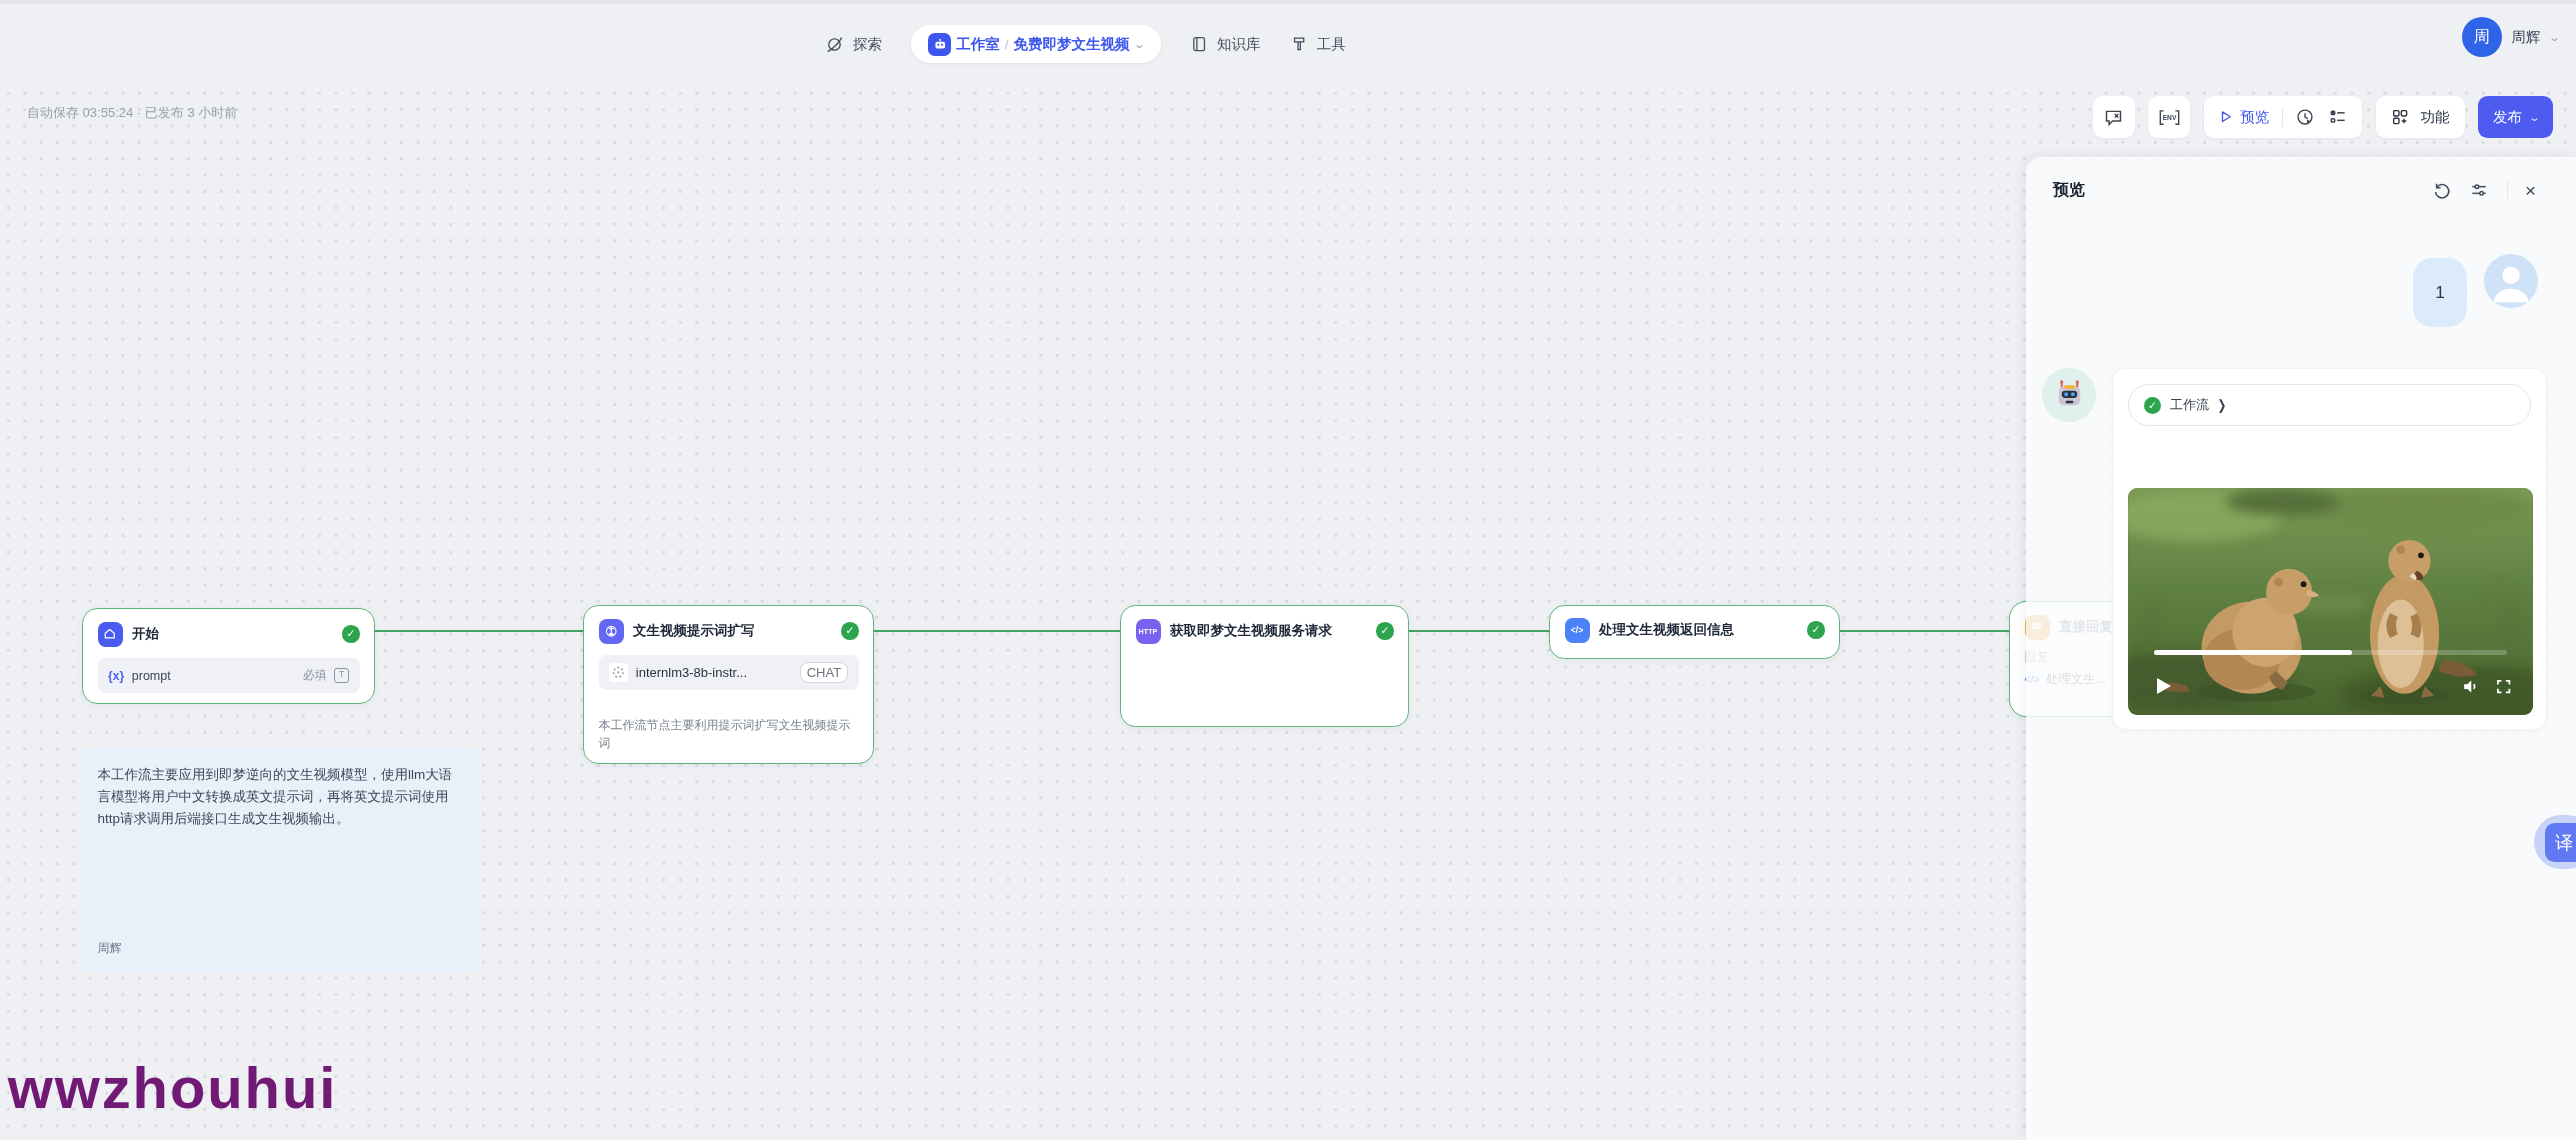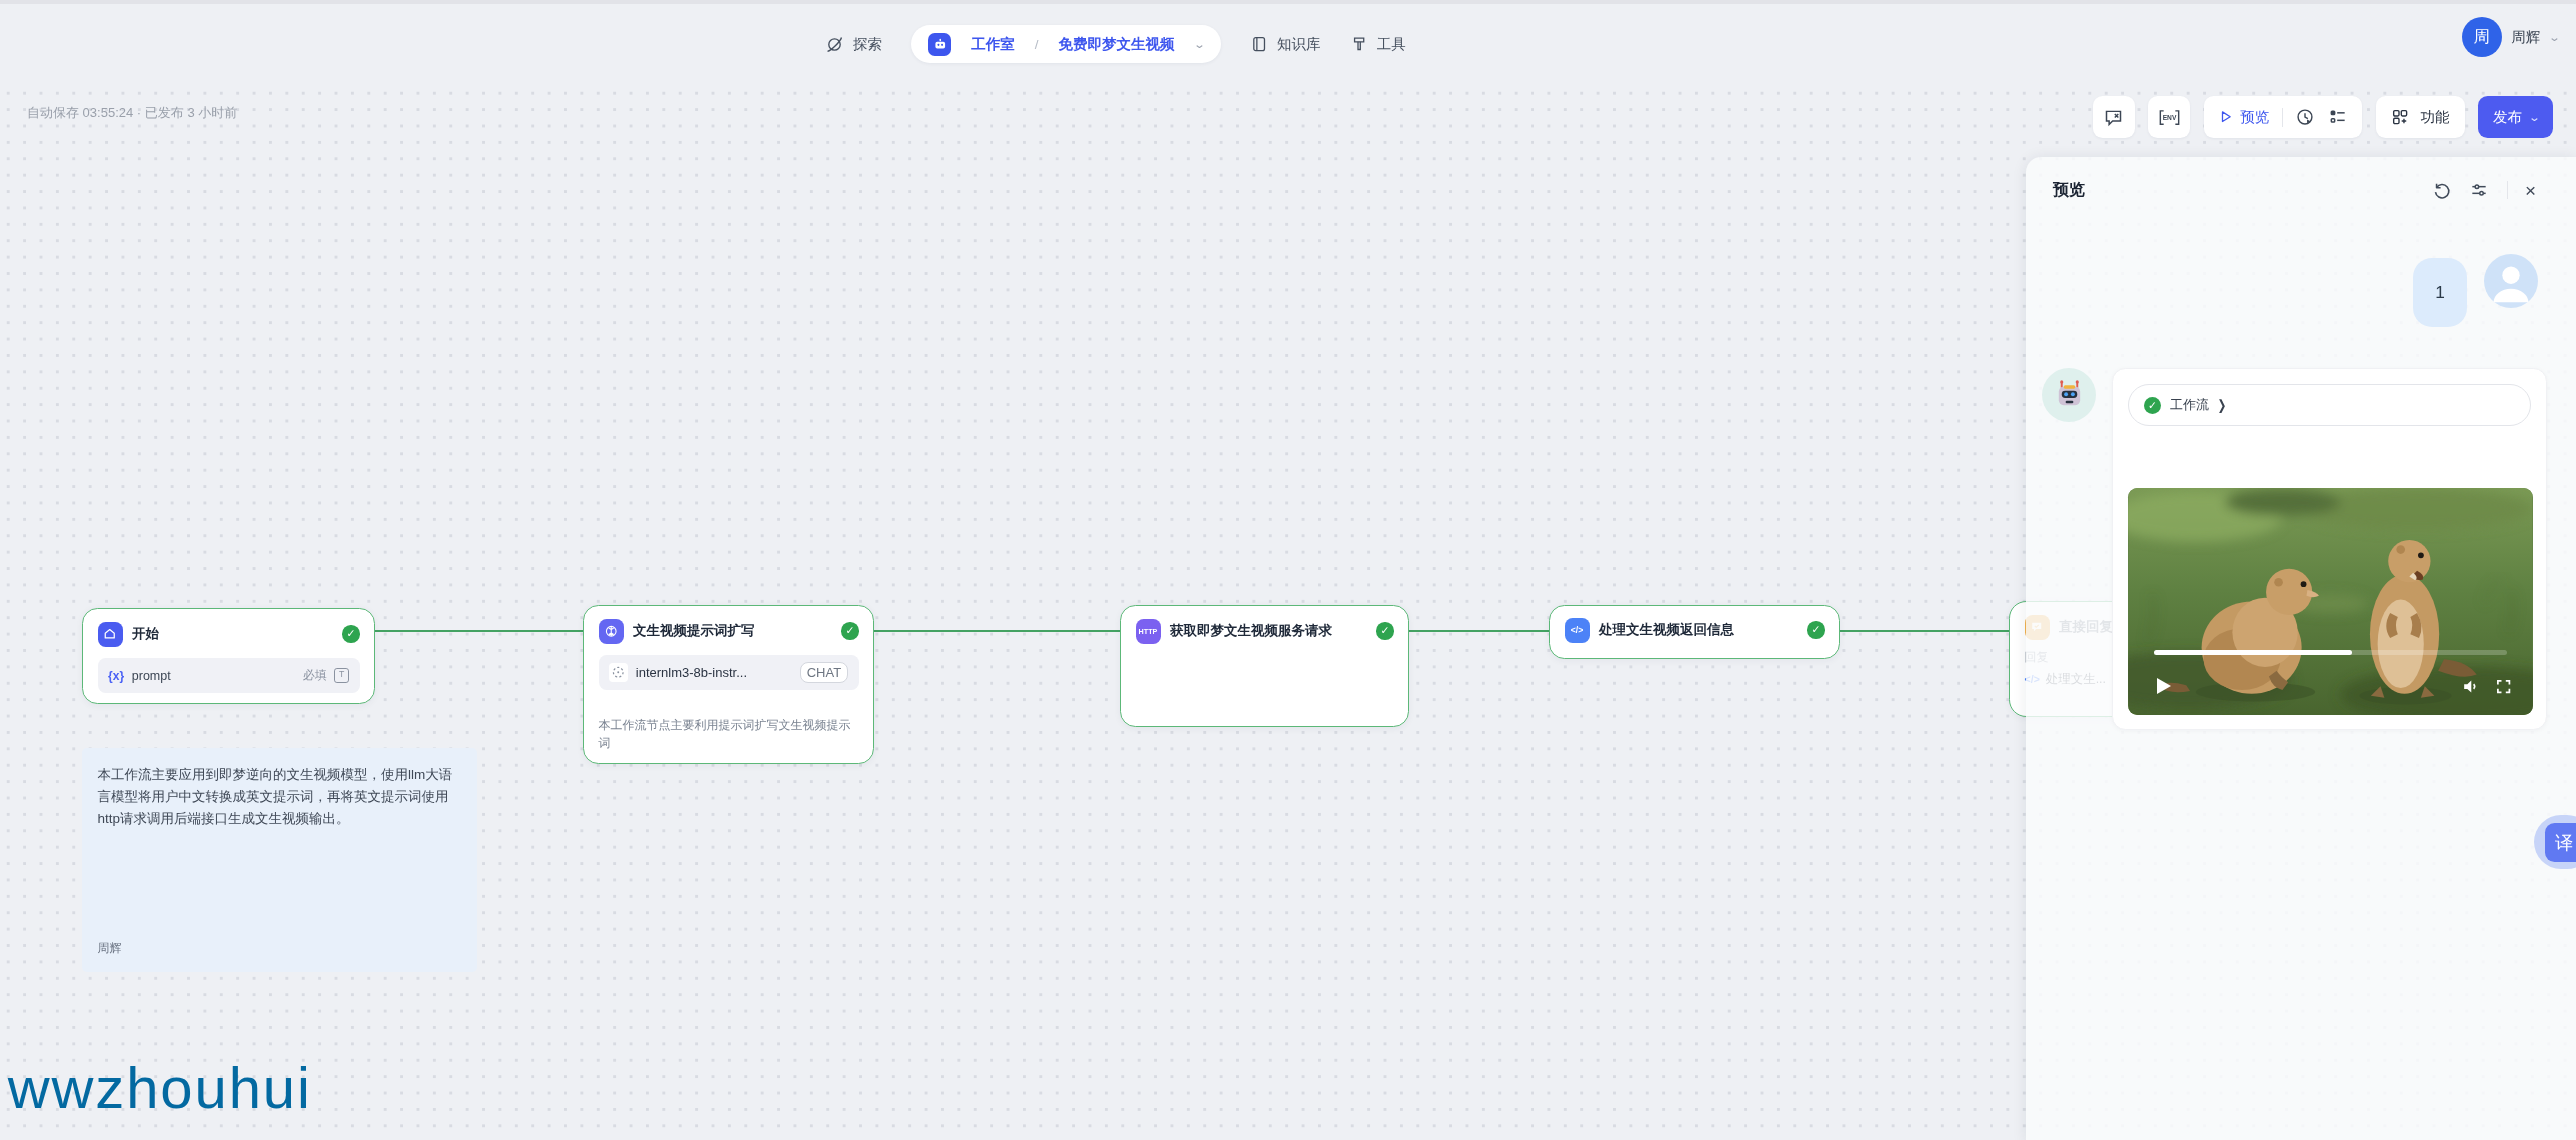--- a/index.html
+++ b/index.html
@@ -4,21 +4,21 @@
 <style>
   *{margin:0;padding:0;box-sizing:border-box}
   html,body{width:2576px;height:1141px}
   body{position:relative;overflow:hidden;background:#eef0f4;font-family:"Liberation Sans","DejaVu Sans",sans-serif;color:#2a3342}
   .topline{position:absolute;top:0;left:0;width:100%;height:3.9px;background:#e2e3e8}
 
   
   .navbar{position:absolute;top:3.9px;left:0;width:100%;height:81px;z-index:4}
   .nav-center{position:absolute;left:825px;top:21px;display:flex;align-items:center;gap:29px}
   .nav-item{display:flex;align-items:center;gap:9px;font-size:14.5px;color:#454f5e;cursor:pointer;white-space:nowrap}
-  .nav-pill{background:#fff;border-radius:23px;padding:7.7px 17.3px;display:flex;align-items:center;gap:20px;box-shadow:0 1px 3.9px rgba(25,35,60,.06)}
+  .nav-pill{background:#fff;border-radius:23px;padding:7.7px 17.3px;display:flex;align-items:center;gap:5px;box-shadow:0 1px 3.9px rgba(25,35,60,.06)}
   .robot-badge{width:23px;height:23px;border-radius:6.7px;background:#3d56ee;display:flex;align-items:center;justify-content:center}
   .nav-studio{color:#3d56ee;font-weight:bold;font-size:14.5px}
   .nav-sep{color:#b6bcc6;font-size:13.5px}
   .nav-crumb{color:#3d56ee;font-weight:bold;font-size:14.5px}
   .chev{color:#9aa1ad;font-size:10.6px;transform:scaleX(1.4)}
   .nav-right{position:absolute;right:17.3px;top:13.5px;display:flex;align-items:center;gap:9.6px}
   .user-avatar{width:40px;height:40px;border-radius:50%;background:#2f63e8;color:#fff;font-size:16.4px;display:flex;align-items:center;justify-content:center}
   .user-name{font-size:14.5px;color:#3c4654}
 
   
@@ -84,21 +84,21 @@
   .video{position:relative;margin-top:62px;width:405px;height:227px;border-radius:9.6px;overflow:hidden;background:#5d7e43}
   .vid-progress-track{position:absolute;left:26px;top:162px;width:353px;height:4.8px;border-radius:2.9px;background:rgba(255,255,255,.22)}
   .vid-progress-fill{width:56%;height:4.8px;border-radius:2.9px;background:#fff}
   .vid-play{position:absolute;left:29px;bottom:21px;width:0;height:0;border-left:14.5px solid #fff;border-top:8.7px solid transparent;border-bottom:8.7px solid transparent;cursor:pointer}
   .vid-right-icons{position:absolute;right:21px;bottom:19px;display:flex;gap:15.4px;align-items:center}
 
   
   .fab{position:absolute;left:2534px;top:815px;width:60px;height:54px;background:#c7d4f8;border-radius:27px;z-index:6}
   .fab-inner{position:absolute;left:10.6px;top:7.7px;width:39px;height:39px;background:#6079f2;border-radius:9.6px;color:#fff;font-size:18.3px;display:flex;align-items:center;justify-content:center}
 
-  .watermark{position:absolute;left:7.7px;top:1054px;font-size:58px;font-weight:400;letter-spacing:1.9px;color:#0369a1;z-index:2;white-space:nowrap}
+  .watermark{position:absolute;left:7.7px;top:1054px;font-size:58px;font-weight:700;letter-spacing:1.9px;color:#701a75;z-index:2;white-space:nowrap}
   svg{display:block}
 </style>
 </head>
 <body>
 
 <div class="topline"></div>
 
 <div class="navbar">
   <div class="nav-center">
     <div class="nav-item">

